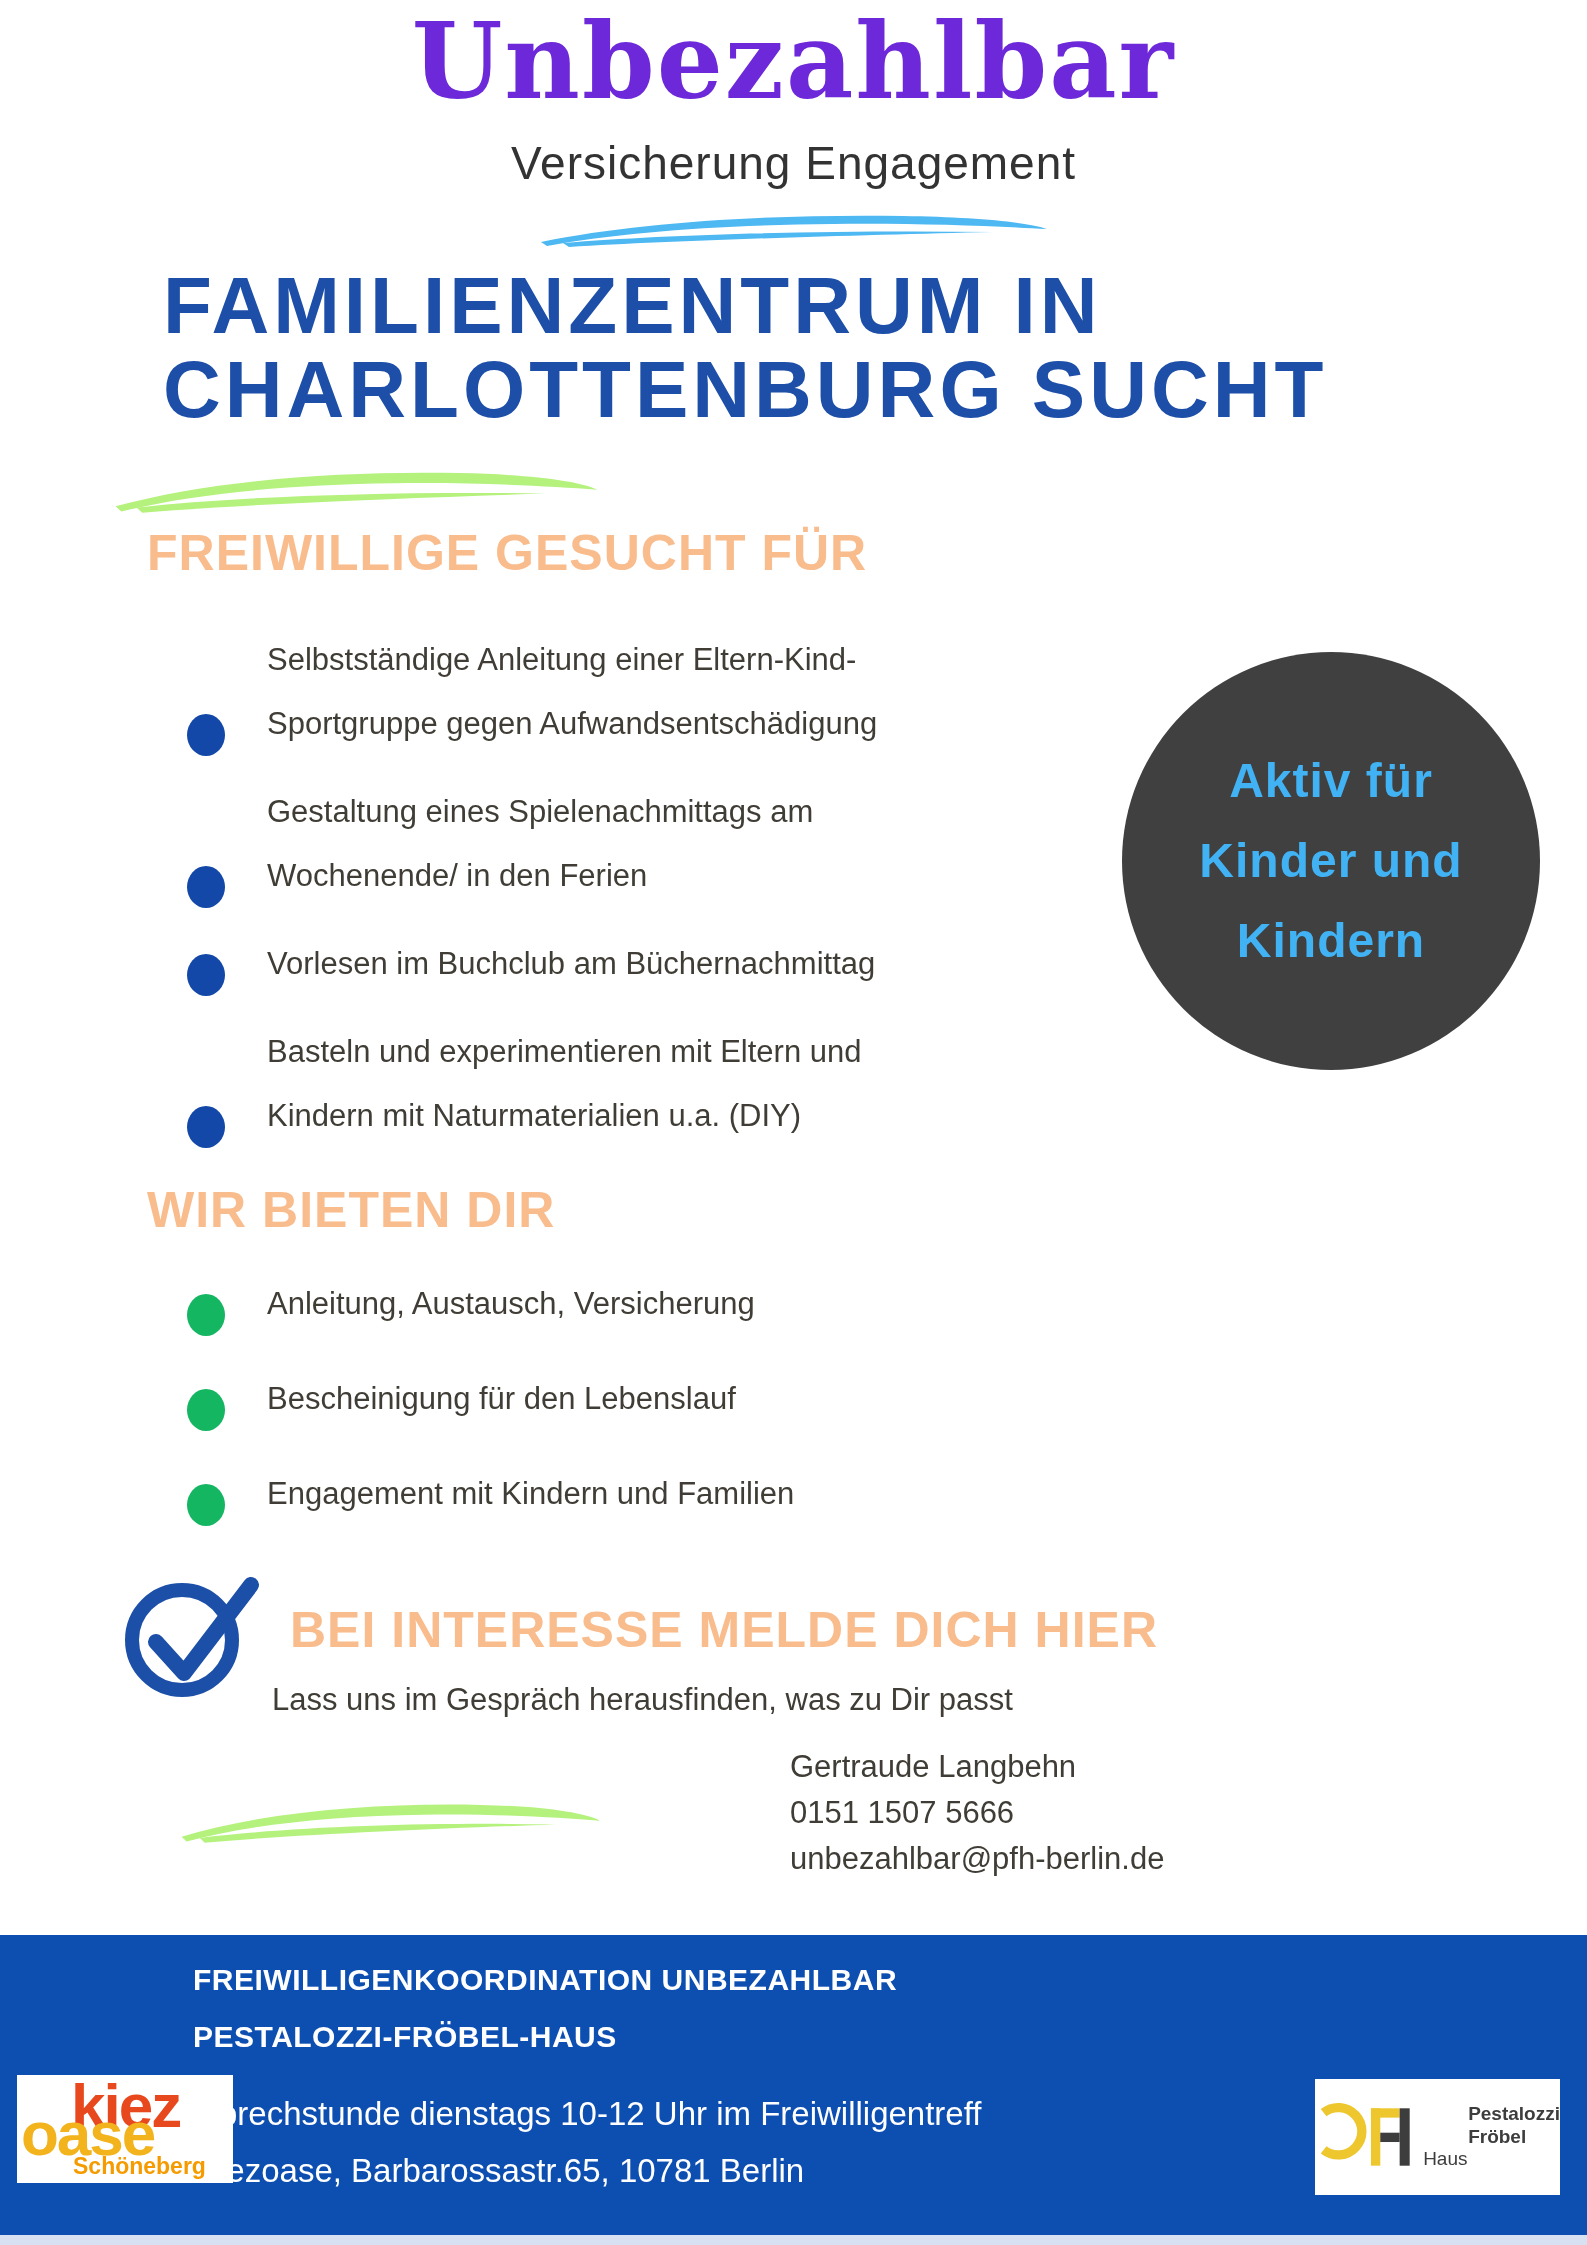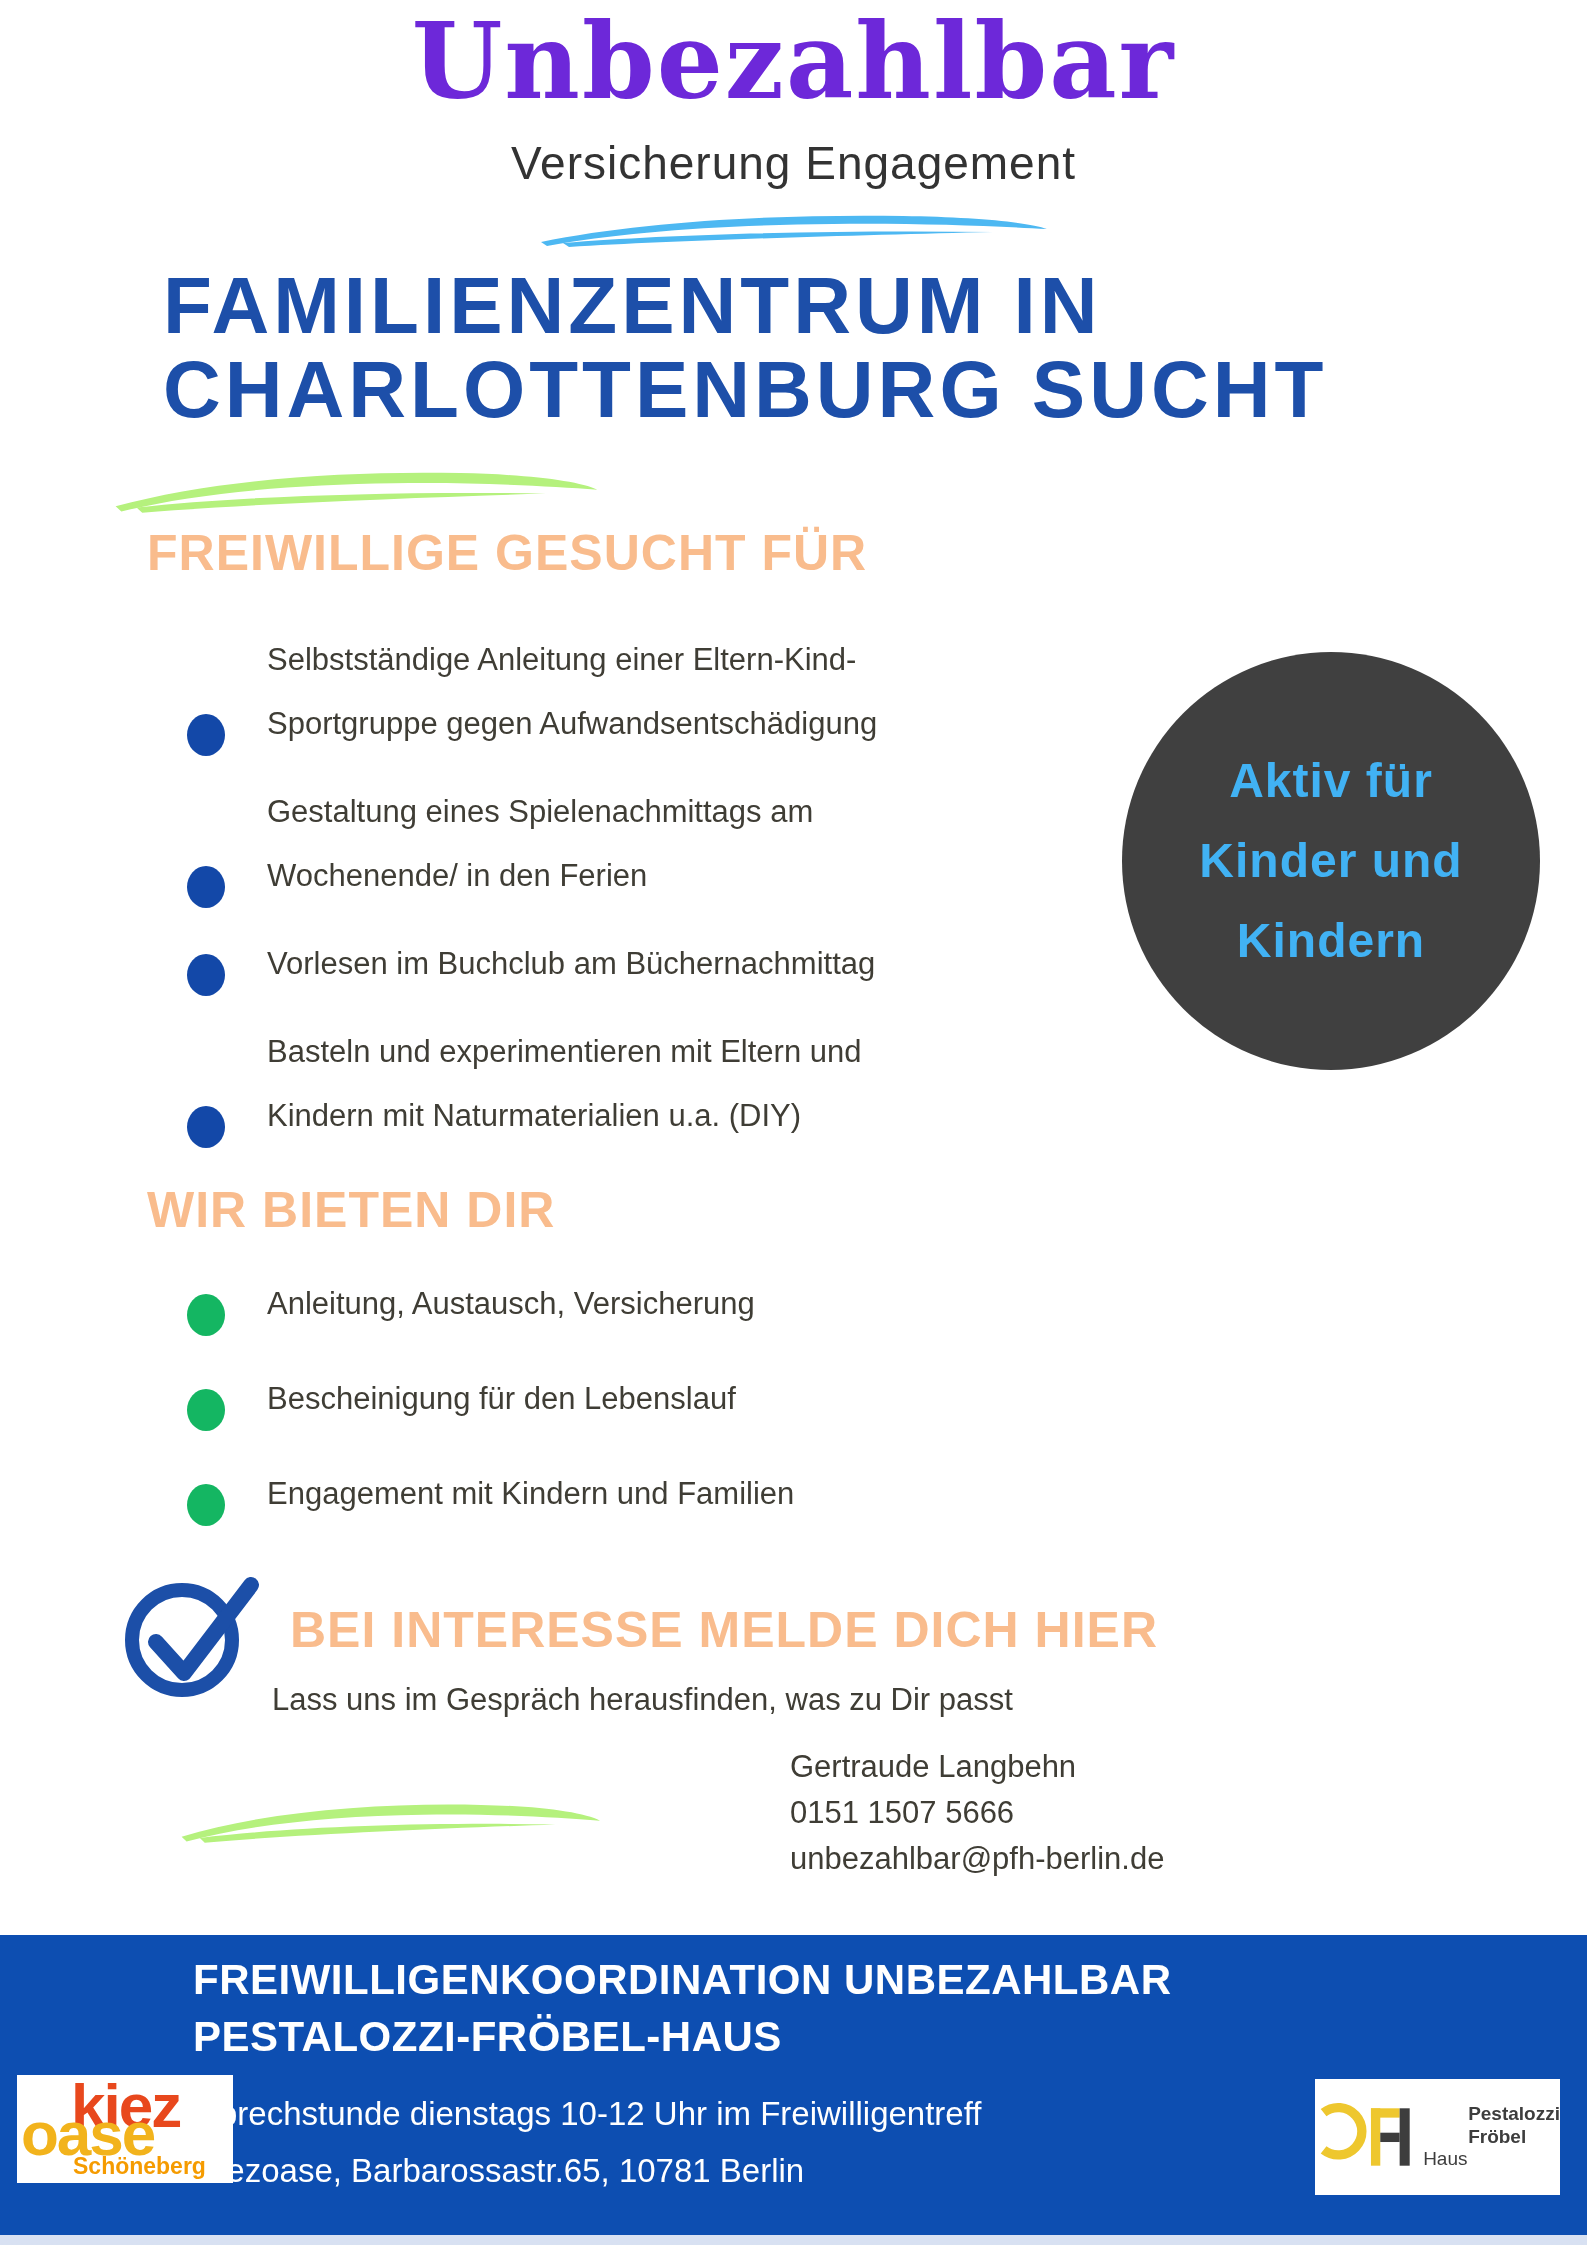--- a/index.html
+++ b/index.html
@@ -81,21 +81,21 @@
     position:absolute;left:790px;top:1744px;
     font-size:31px;color:#3f3d35;line-height:46px;
   }
   
   .footer{
     position:absolute;left:0;top:1935px;width:1587px;height:310px;
     background:#0d4eb1;
   }
   .footer-title{
     position:absolute;left:193px;top:16px;
-    color:#ffffff;font-weight:700;font-size:42px;
+    color:#ffffff;font-weight:700;font-size:30px;
     line-height:57px;letter-spacing:0.5px;white-space:nowrap;
   }
   .footer-info{
     position:absolute;left:197px;top:150px;
     color:#ffffff;font-size:33px;line-height:57px;white-space:nowrap;
   }
   .bottom-strip{
     position:absolute;left:0;bottom:0;width:100%;height:10px;
     background:#d8e1f2;
   }

